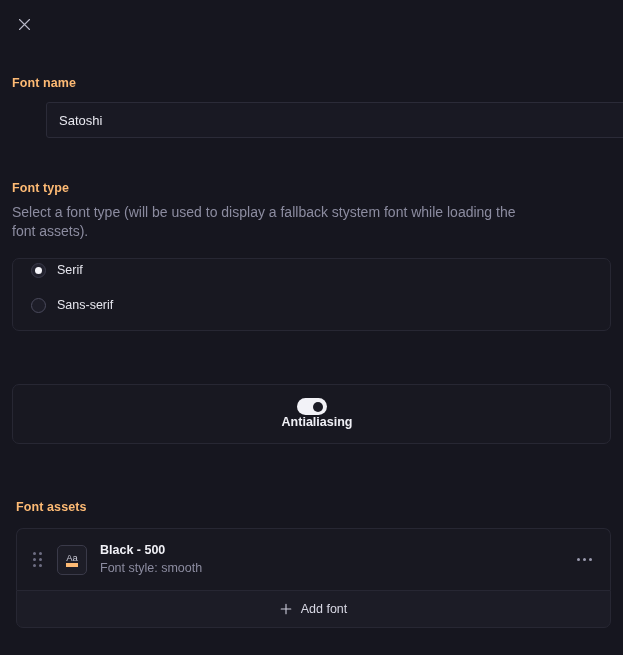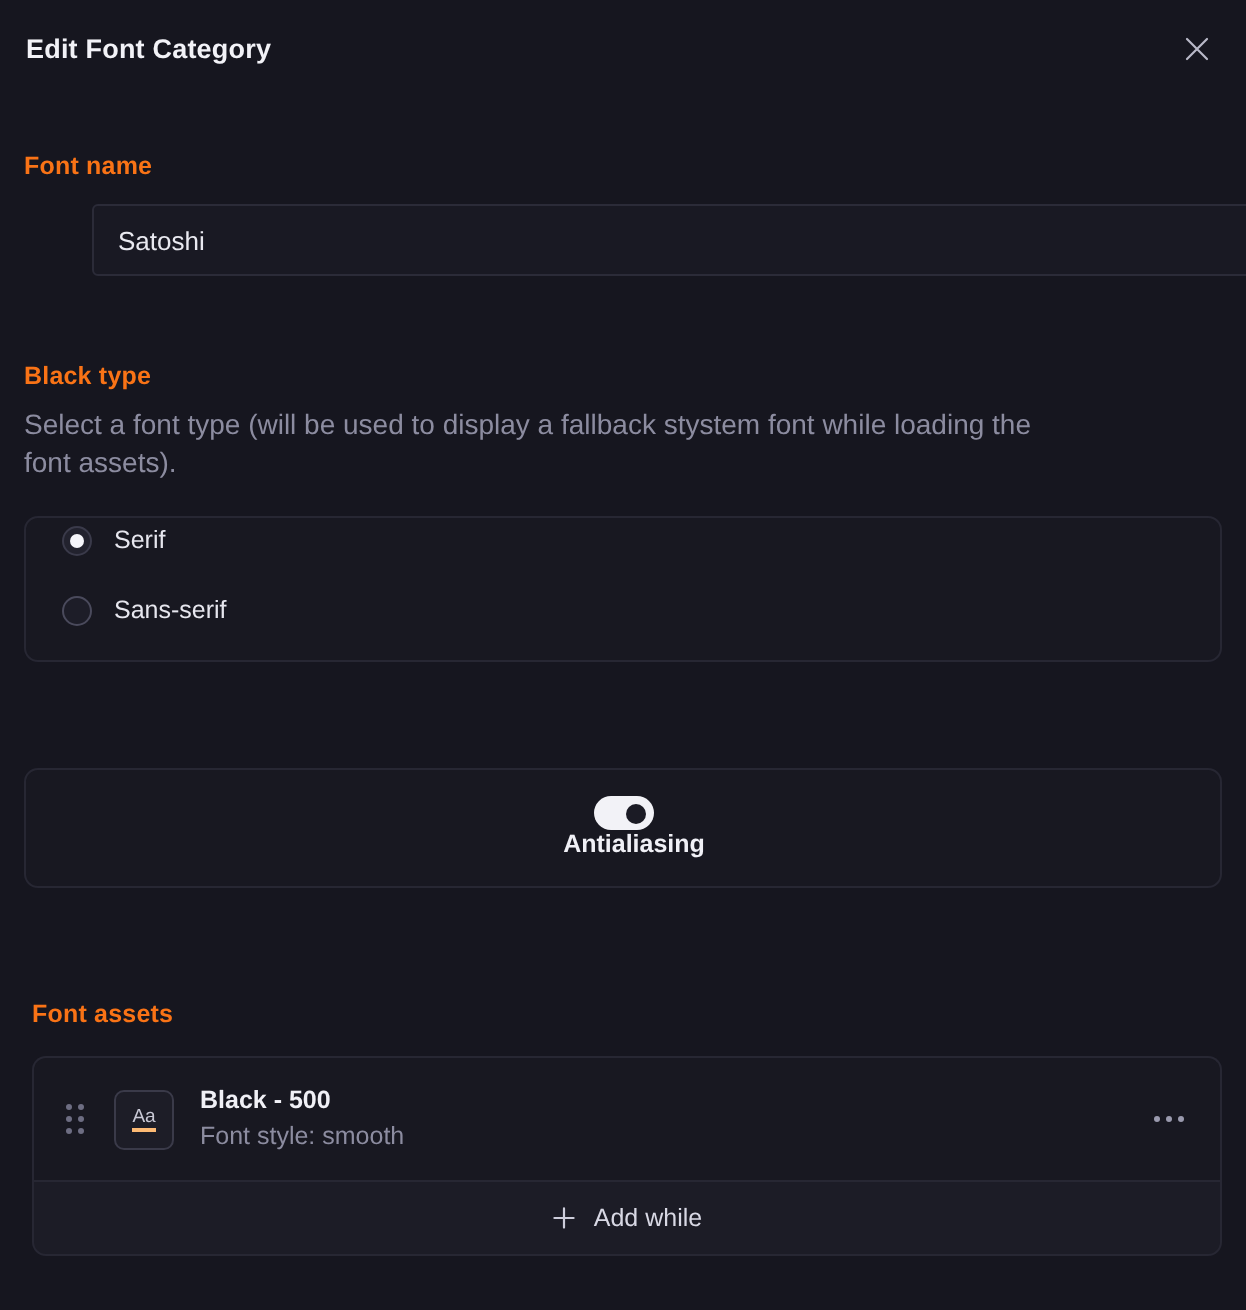--- a/index.html
+++ b/index.html
@@ -42,21 +42,21 @@
     border-radius: 4px;
   }
   .close-btn svg { display: block; }
 
   
   .section { padding: 0 12px; }
 
   .field-label {
     font-size: 12.5px;
     font-weight: bold;
-    color: #f97316;
+    color: #fdba74;
     letter-spacing: .1px;
   }
 
   .helper-text {
     font-size: 14px;
     color: #8c8ca0;
     line-height: 19px;
     margin-top: 8px;
     max-width: 510px;
   }
@@ -197,21 +197,21 @@
     background: #1d1d27;
     display: flex;
     align-items: center;
     justify-content: center;
     flex: none;
     margin-right: 13px;
   }
   .asset-thumb span {
     font-size: 9.5px;
     color: #c9c9d6;
-    border-bottom: 2px solid #fdba74;
+    border-bottom: 4px solid #fdba74;
     line-height: 11px;
     padding-bottom: 0px;
   }
   .asset-texts { flex: 1 1 auto; min-width: 0; }
   .asset-title {
     font-size: 12.5px;
     font-weight: bold;
     color: #f0f0f6;
     line-height: 17px;
   }
@@ -252,37 +252,36 @@
     color: #d8d8e4;
     font-family: "Liberation Sans", sans-serif;
     font-size: 12.5px;
   }
   .plus-icon { display: block; }
 </style>
 </head>
 <body>
 
 <div class="header">
-  <div class="header-title">Edit Font Category</div>
   <div class="close-btn">
     <svg width="13" height="13" viewBox="0 0 13 13">
       <path d="M1.5 1.5 L11.5 11.5 M11.5 1.5 L1.5 11.5" stroke="#b9b9c8" stroke-width="1.1" stroke-linecap="round" fill="none"></path>
     </svg>
   </div>
 </div>
 
 <div class="section" style="margin-top:36px;">
   <div class="field-label">Font name</div>
   <div style="margin-top:12px;">
     <input class="text-input" type="text" value="Satoshi" style="">
   </div>
 </div>
 
 <div class="section" style="margin-top:43px;">
-  <div class="field-label">Black type</div>
+  <div class="field-label">Font type</div>
   <div class="helper-text">Select a font type (will be used to display a fallback stystem font while loading the font assets).</div>
 
   <div class="card radio-group" style="margin-top:17px;">
     <div class="radio-row">
       <span class="radio-mark checked"></span>
       <span class="radio-label">Serif</span>
     </div>
     <div class="radio-row">
       <span class="radio-mark"></span>
       <span class="radio-label">Sans-serif</span>
@@ -326,15 +325,15 @@
           <i></i>
           <i></i>
       </span>
     </div>
   </div>
 
   <button class="add-item-btn">
     <svg class="plus-icon" width="12" height="12" viewBox="0 0 12 12">
       <path d="M6 1.2 V10.8 M1.2 6 H10.8" stroke="#cdcddb" stroke-width="1.1" stroke-linecap="round" fill="none"></path>
     </svg>
-    <span>Add while</span>
+    <span>Add font</span>
   </button>
 </div>
 
 </body></html>

